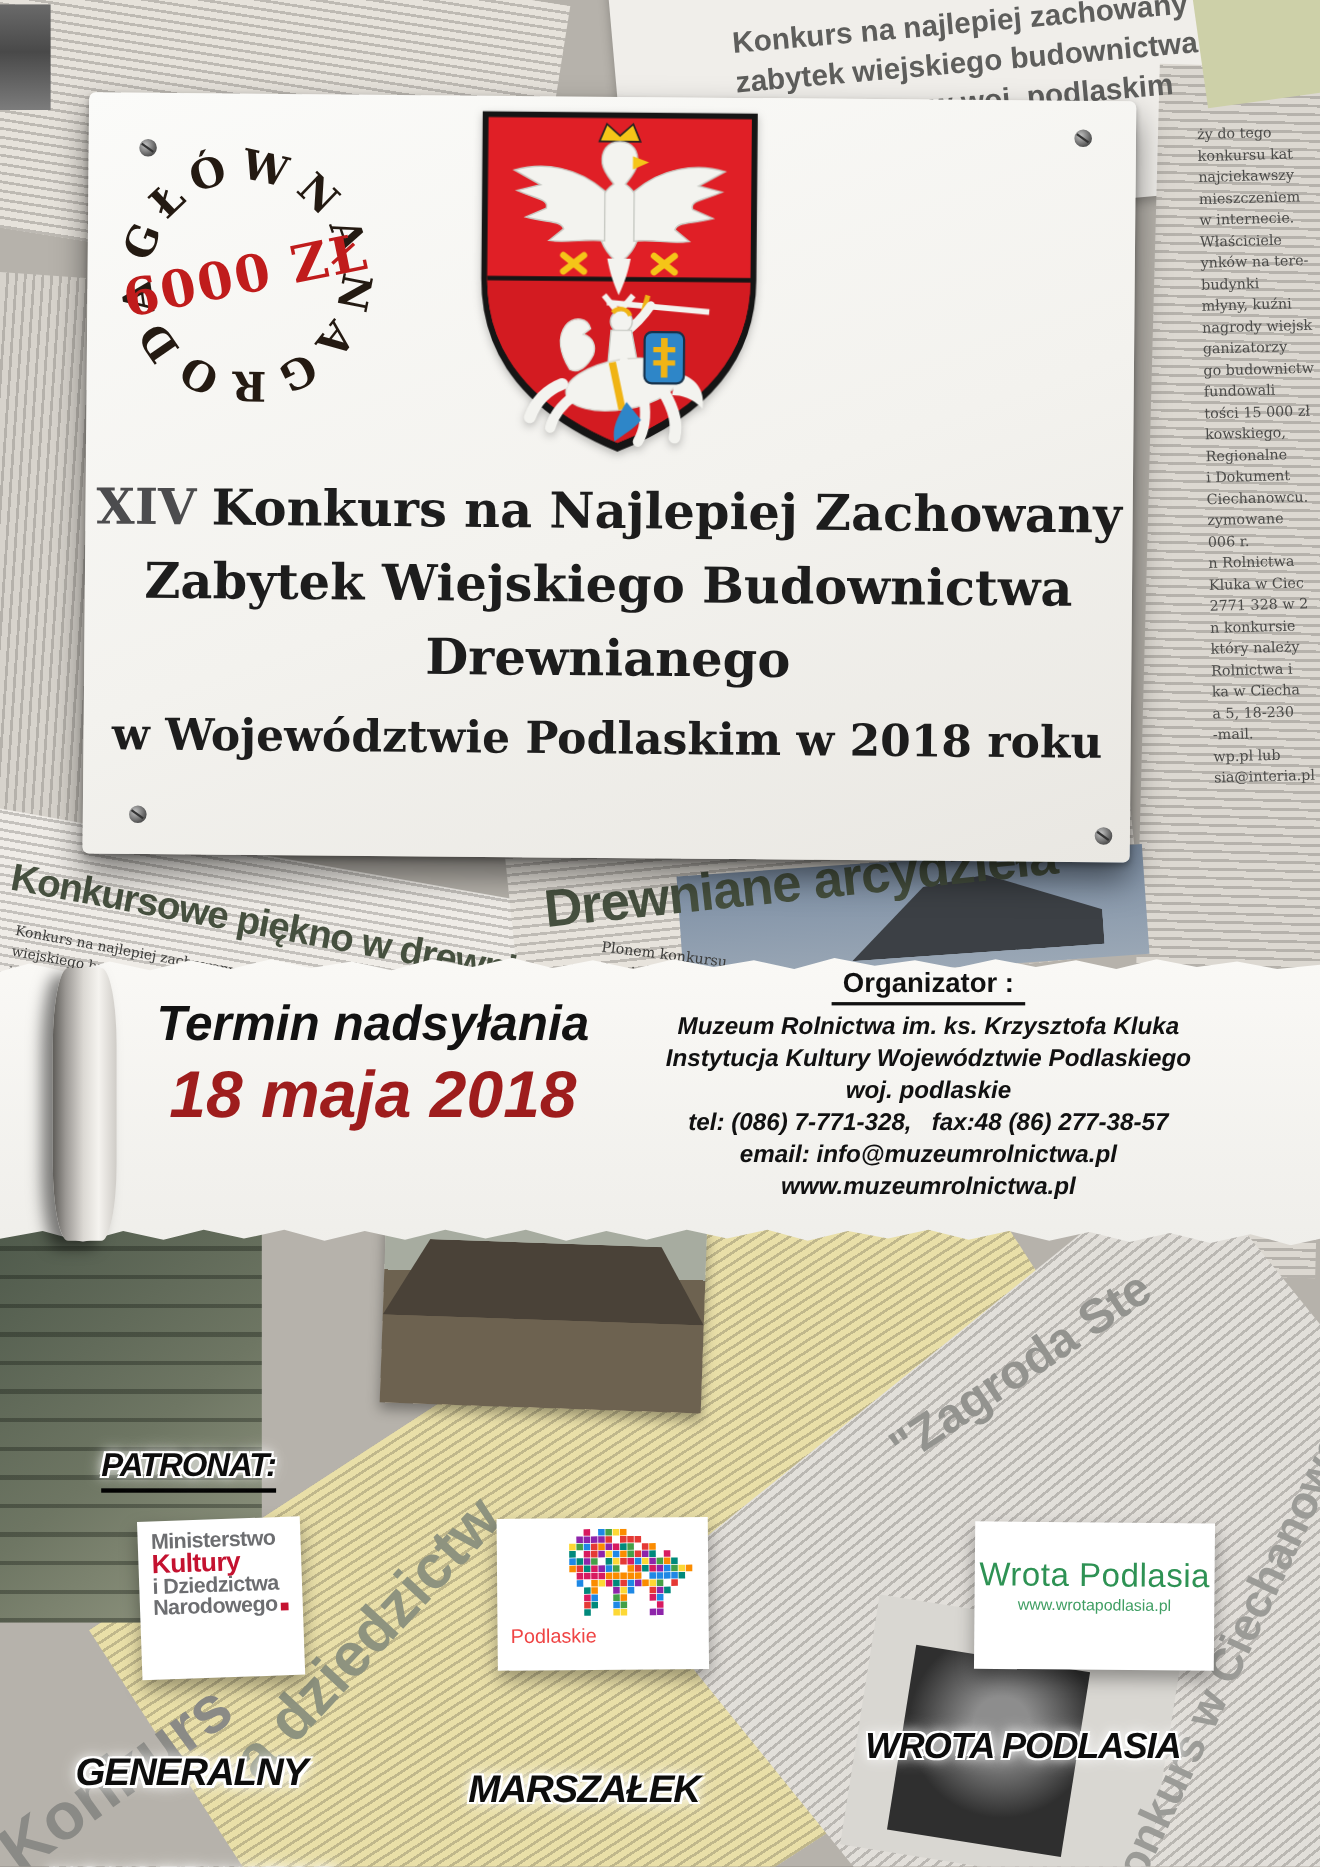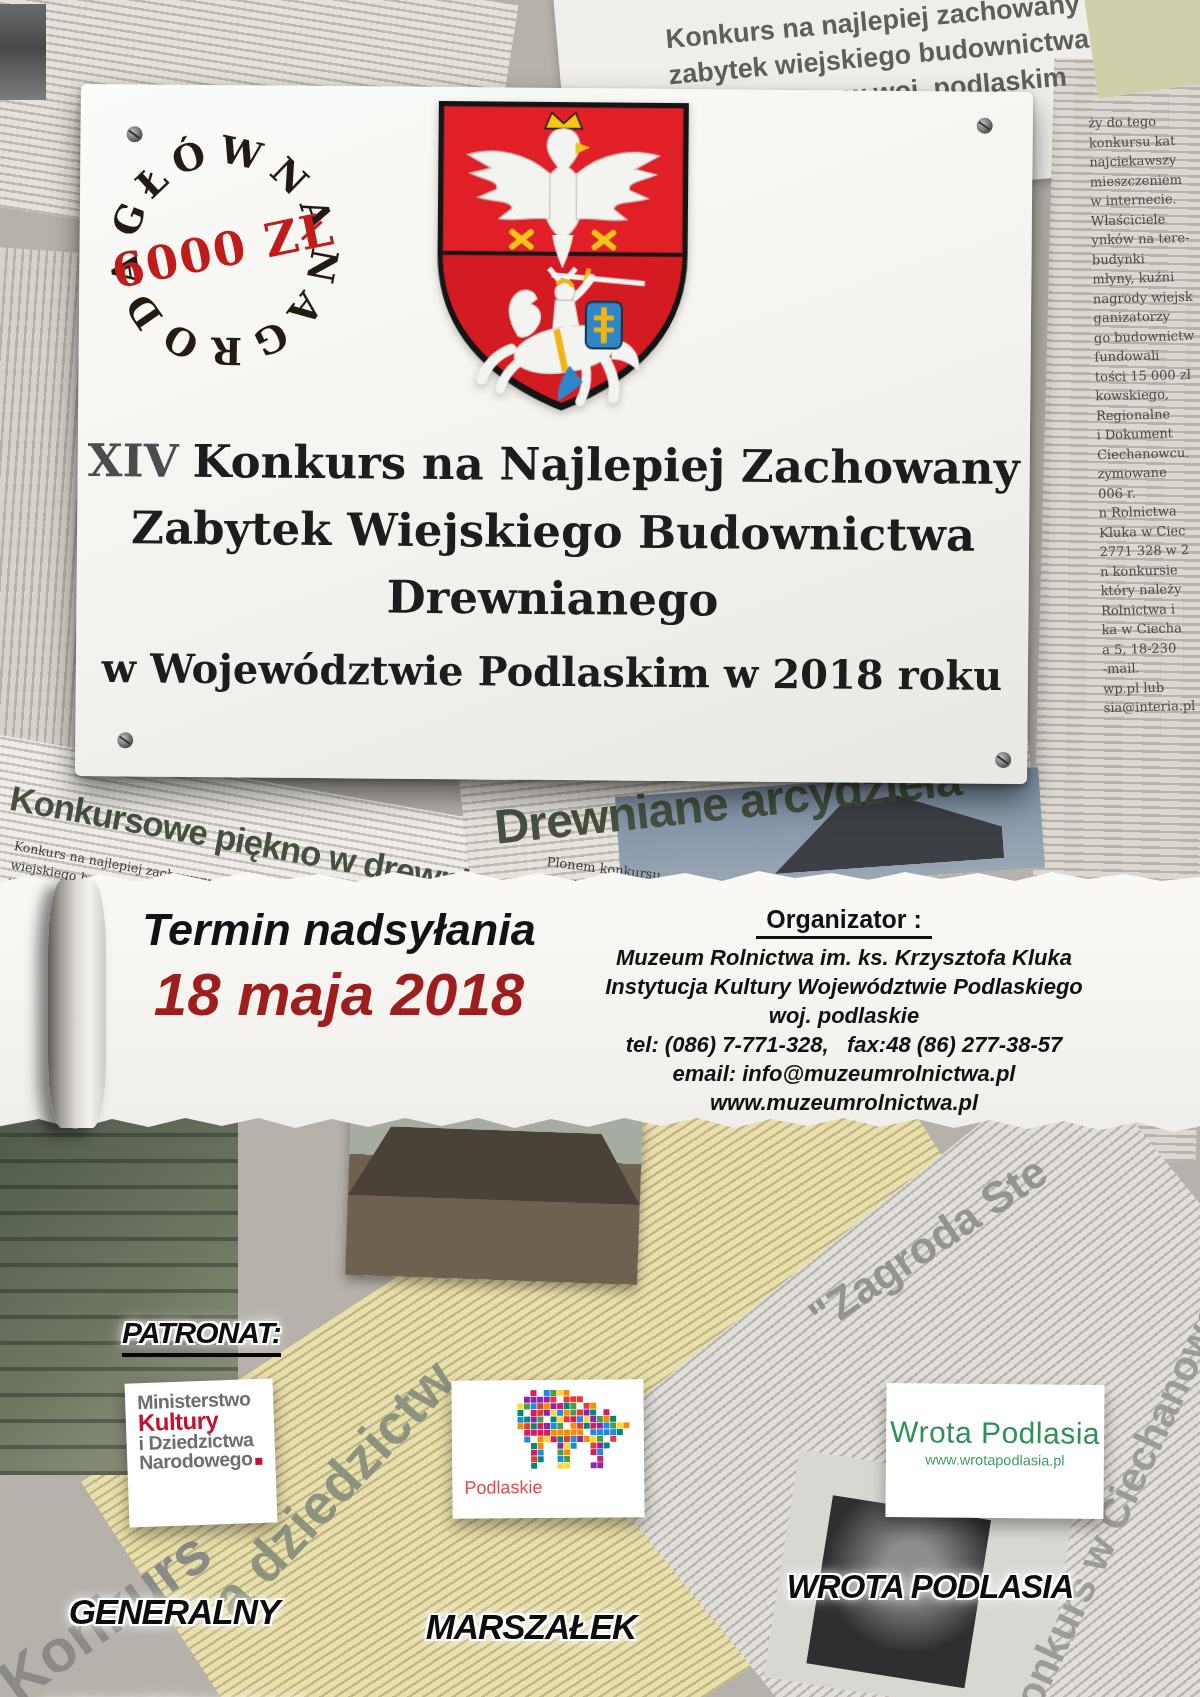--- a/index.html
+++ b/index.html
@@ -81,27 +81,27 @@
      clip-path:polygon(0% 20px,3% 10px,6% 18px,9% 8px,12% 16px,15% 7px,18% 15px,21% 6px,24% 14px,27% 8px,30% 16px,33% 6px,36% 13px,39% 5px,42% 14px,45% 7px,48% 15px,51% 6px,54% 13px,57% 7px,60% 15px,63% 5px,66% 12px,69% 7px,72% 14px,75% 6px,78% 13px,81% 7px,84% 15px,87% 6px,90% 13px,93% 8px,96% 15px,100% 10px,100% 258px,97% 266px,94% 256px,91% 264px,88% 255px,85% 263px,82% 254px,79% 262px,76% 253px,73% 261px,70% 252px,67% 260px,64% 253px,61% 262px,58% 252px,55% 260px,52% 252px,49% 261px,46% 253px,43% 262px,40% 252px,37% 260px,34% 252px,31% 261px,28% 253px,25% 262px,22% 252px,19% 260px,16% 252px,13% 261px,10% 253px,7% 263px,4% 253px,0% 262px);}
   .curl{position:absolute;left:48px;top:880px;width:58px;height:248px;z-index:7;border-radius:14px/70px;
      background:linear-gradient(90deg,#5f5d59 0%,#9b9894 20%,#dbd8d3 48%,#f5f3ef 72%,#cfccc7 100%);
      box-shadow:-10px 6px 14px rgba(0,0,0,.5);}
   .deadline{position:absolute;left:100px;top:900px;width:478px;text-align:center;z-index:8;
      font-style:italic;font-weight:bold;color:#121212;}
   .dl-line{font-size:45px;line-height:59px;}
   .dl-date{font-size:60px;line-height:72px;color:#9e1d1d;}
   .organizer{position:absolute;left:582px;top:880px;width:524px;text-align:center;z-index:8;color:#111;}
   .org-heading{font-size:25px;font-weight:bold;display:inline-block;border-bottom:3px solid #111;
-     padding:0 10px 2px 10px;margin-bottom:4px;margin-top:25px;}
+     padding:0 10px 2px 10px;margin-bottom:4px;}
   .org-line{font-size:22px;font-weight:bold;font-style:italic;line-height:29px;white-space:pre-wrap;}
 
   
   .bigcap{position:absolute;z-index:7;font-weight:bold;font-style:italic;color:#0d0d0d;letter-spacing:-1px;
      text-shadow:-2px -2px 0 #fff,2px -2px 0 #fff,-2px 2px 0 #fff,2px 2px 0 #fff,0 0 10px #fff,0 0 16px #fff;}
-  .pat-heading{font-size:30px;margin-left:30px;}
+  .pat-heading{font-size:30px;}
   .pat-heading span{display:inline-block;border-bottom:4px solid #000;padding-bottom:3px;}
   .ph-left{left:92px;top:1316px;} .ph-right{left:795px;top:1318px;}
   .cap{text-align:center;font-size:35px;line-height:50px;white-space:pre-line;}
   .cap-left{left:24px;top:1537px;width:300px;}
   .cap-center{left:296px;top:1552px;width:470px;}
   .cap-right{left:770px;top:1562px;width:320px;font-size:33px;}
 
   .card{position:absolute;background:#fff;z-index:6;box-shadow:0 8px 16px rgba(0,0,0,.35);}
   .card-min{left:127px;top:1381px;width:148px;height:144px;transform:rotate(-2deg);padding:10px 0 0 12px;box-sizing:border-box;}
   .min-line{font-size:19.5px;line-height:19px;font-weight:bold;color:#6d6e71;letter-spacing:-.5px;}

